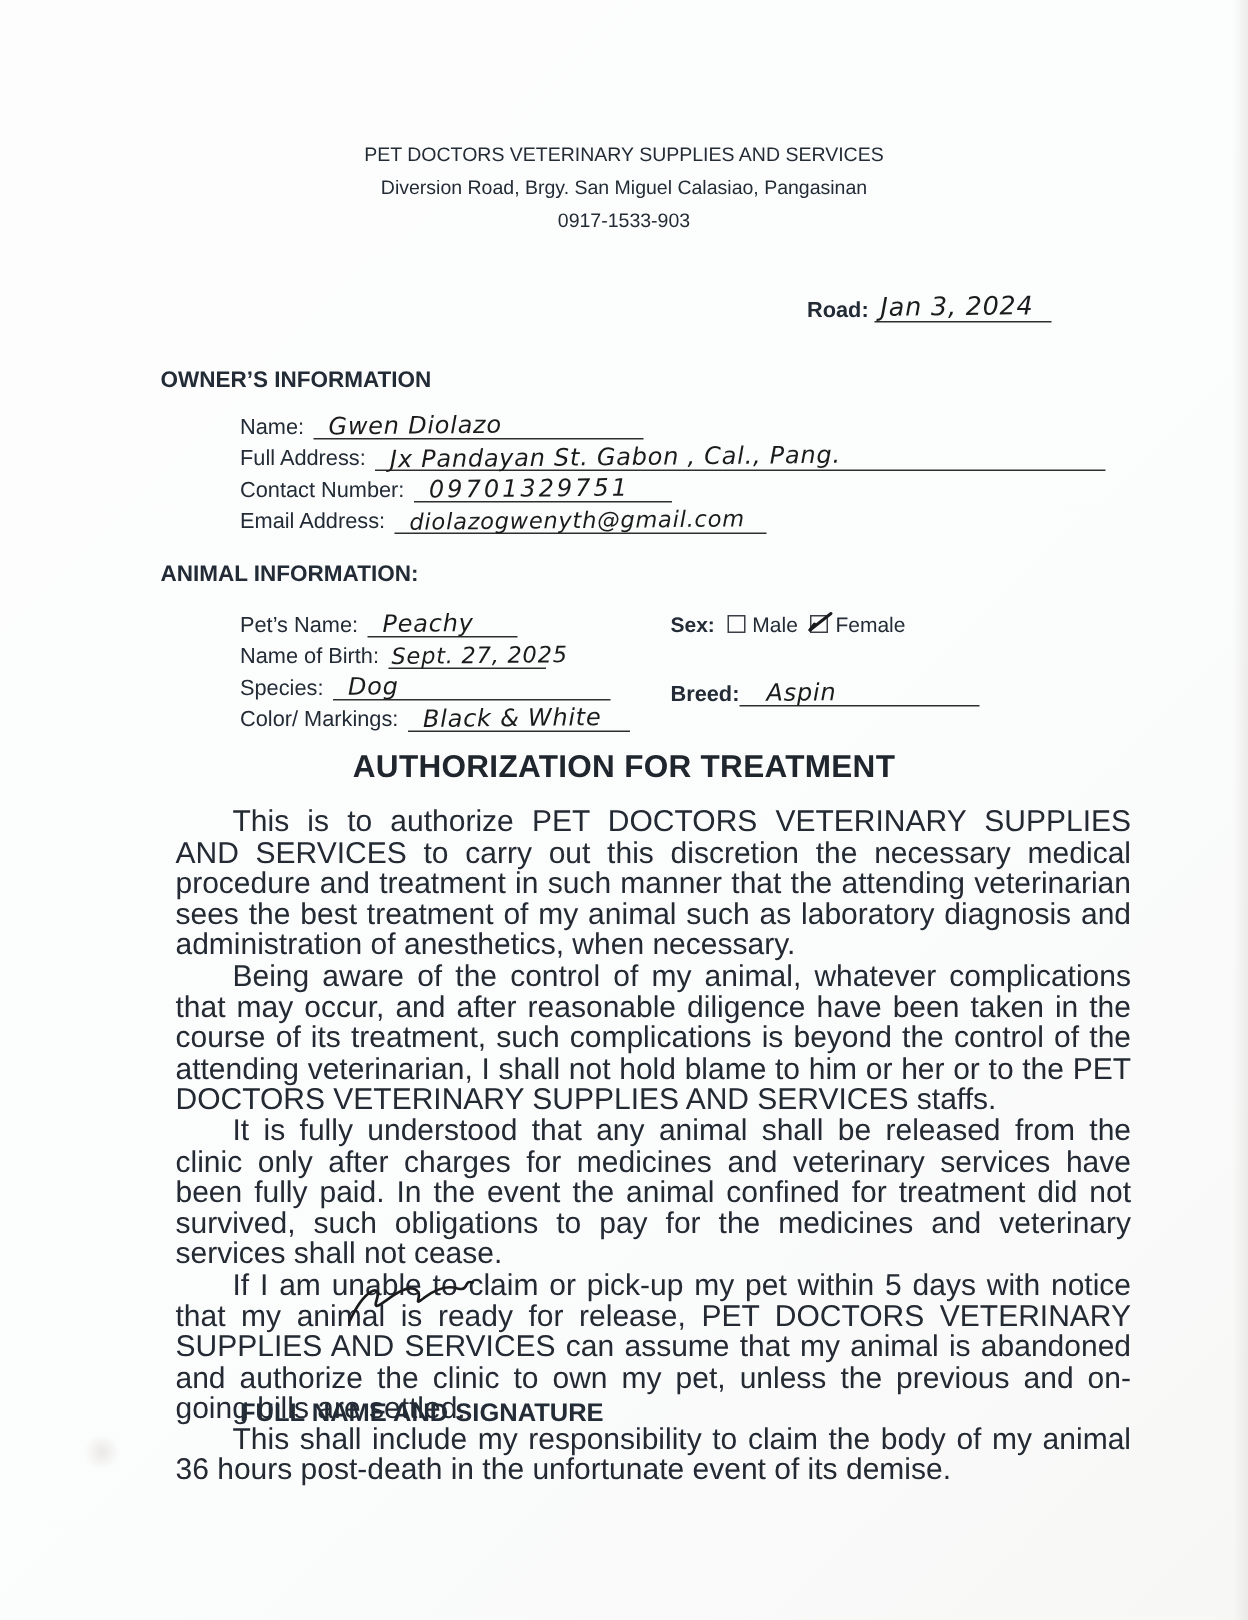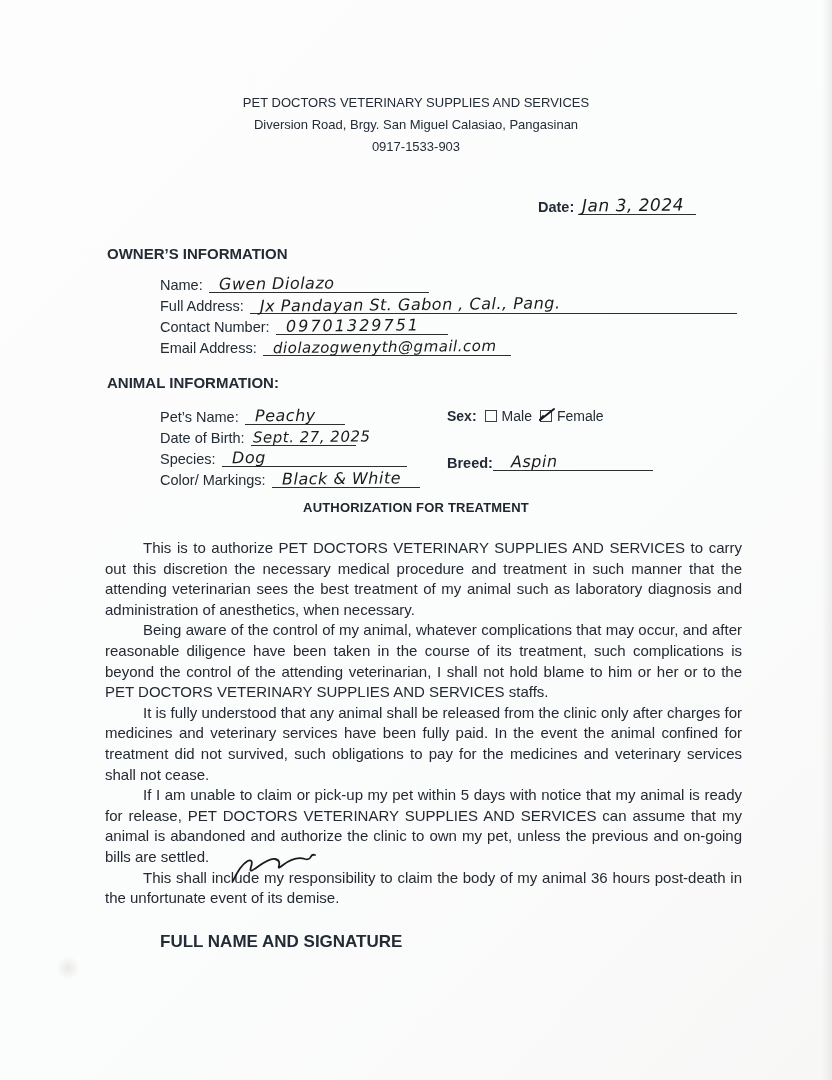--- a/index.html
+++ b/index.html
@@ -73,26 +73,26 @@
     background:#fdfdfd;
   }
   .cb .tick{
     position:absolute;left:-3px;bottom:-2px;
     width:20px;height:16px;pointer-events:none;
   }
   .breed-row{position:absolute;left:447px;top:450px;font-size:14.5px;font-weight:bold;display:flex;align-items:flex-end;height:21px;}
   
   .auth-title{
     position:absolute;top:500px;left:0;right:0;
-    text-align:center;font-weight:bold;font-size:13px;
+    text-align:center;font-weight:bold;font-size:21px;
     letter-spacing:0.2px;color:#20262e;
   }
   .auth-body{
-    position:absolute;top:538px;left:105px;width:637px;
-    font-size:15px;line-height:20.6px;
+    position:absolute;top:538px;left:117px;width:637px;
+    font-size:20px;line-height:20.6px;
     text-align:justify;color:#242a33;
   }
   .auth-body p{margin:0;text-indent:38px;}
   
   .sig-block{position:absolute;left:107px;top:880px;font-size:14.5px;font-weight:bold;white-space:nowrap;display:flex;align-items:flex-end;}
   .sig-caption{
     position:absolute;left:160px;top:901px;
     font-size:17px;font-weight:bold;color:#232c36;margin-top:31px;
   }
   .scribble{
@@ -113,21 +113,21 @@
 
 <div class="page">
 
   <div class="header">
     <div>PET DOCTORS VETERINARY SUPPLIES AND SERVICES</div>
     <div>Diversion Road, Brgy. San Miguel Calasiao, Pangasinan</div>
     <div>0917-1533-903</div>
   </div>
 
   <div class="date-row">
-    <span class="lbl">Date:</span>
+    <span class="lbl">Road:</span>
     <span class="fline w115">
       <span class="hw" style="font-size:17px;left:4px;">Jan 3, 2024</span>
     </span>
   </div>
 
   <div class="section-heading" style="top:245px;">OWNER’S INFORMATION</div>
 
   <div class="fields" style="top:272px;">
     <div class="frow">
       <span class="lbl">Name:</span>
@@ -158,21 +158,21 @@
   <div class="section-heading" style="top:374px;">ANIMAL INFORMATION:</div>
 
   <div class="fields" style="top:404px;">
     <div class="frow">
       <span class="lbl">Pet’s Name:</span>
       <span class="fline w103">
         <span class="hw">Peachy</span>
       </span>
     </div>
     <div class="frow">
-      <span class="lbl">Date of Birth:</span>
+      <span class="lbl">Name of Birth:</span>
       <span class="fline w108">
         <span class="hw small" style="left:2px;">Sept. 27, 2025</span>
       </span>
     </div>
     <div class="frow">
       <span class="lbl">Species:</span>
       <span class="fline w185">
         <span class="hw">Dog</span>
       </span>
     </div>

